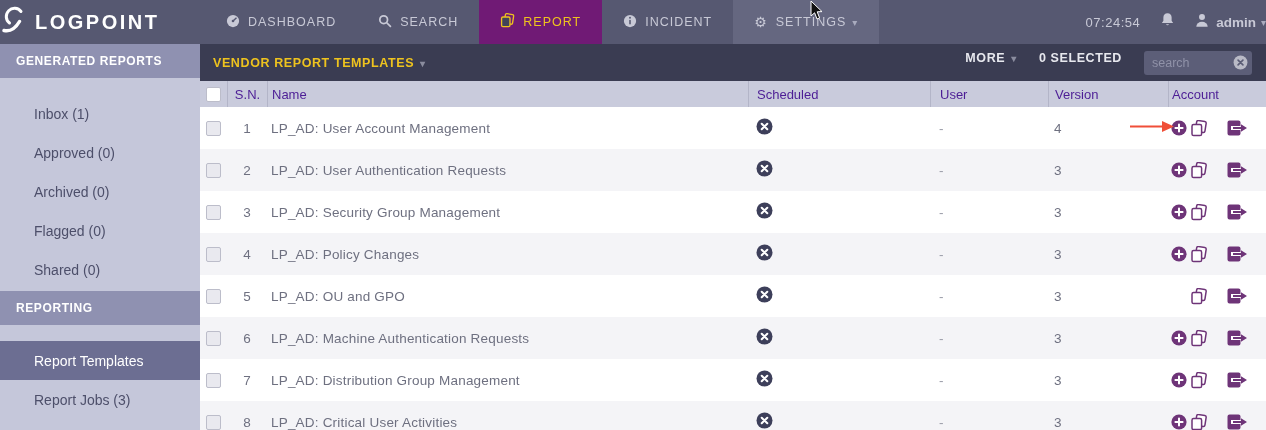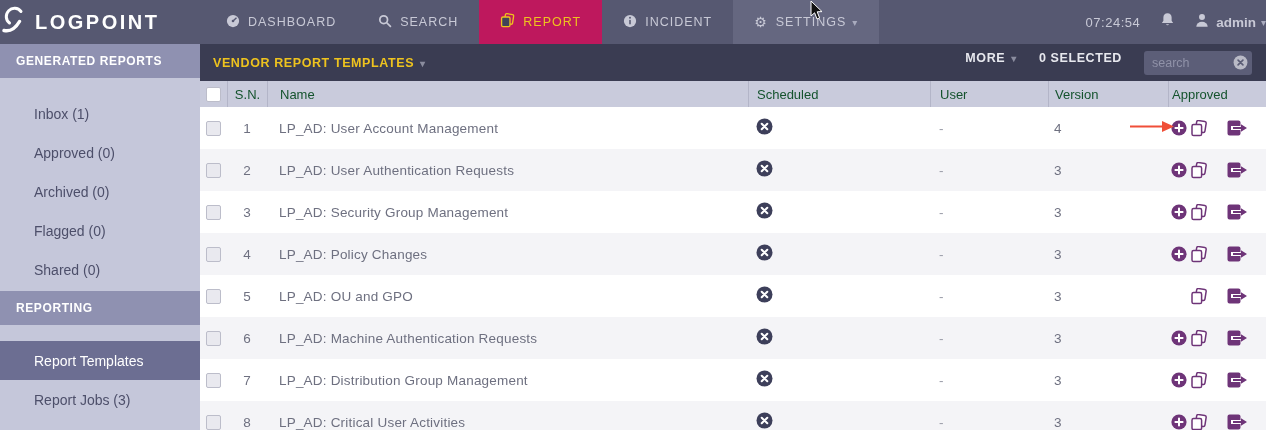--- a/index.html
+++ b/index.html
@@ -6,21 +6,21 @@
   html,body { width:1266px; height:430px; overflow:hidden; background:#fff;
     font-family:"Liberation Sans", sans-serif; }
   .app { position:relative; width:1266px; height:430px; overflow:hidden; }
 
   
   .nav { display:flex; align-items:stretch; height:44px; background:#565871; color:#c8c9d6; }
   .logo { display:flex; align-items:center; gap:9px; width:205px; flex:0 0 auto; }
   .logo-text { color:#fff; font-size:20px; font-weight:700; letter-spacing:2.5px; }
   .nav-item { display:flex; align-items:center; gap:8px; padding:0 21px; font-size:12.5px;
     font-weight:400; letter-spacing:1px; cursor:pointer; color:#c8c9d6; }
-  .nav-item.active { background:#be185d; color:#eec31e; }
+  .nav-item.active { background:#701a75; color:#eec31e; }
   .nav-item.hovered { background:#656780; }
   .nav-caret { font-size:10px; color:#a9abbe; margin-left:-2px; }
   .nav-right { margin-left:auto; display:flex; align-items:center; gap:20px; }
   .clock { font-size:13px; letter-spacing:.5px; }
   .user-group { display:flex; align-items:center; gap:7px; cursor:pointer; }
   .user-name { font-size:13.5px; font-weight:600; }
   .gear-glyph { font-size:14px; line-height:1; }
 
   
   .body-row { display:flex; height:386px; }
@@ -46,26 +46,26 @@
   .tb-selected { color:#e7e8ee; font-size:12.5px; font-weight:700; letter-spacing:.6px; }
   .search-box { width:108px; height:24px; background:#5c5e78; border-radius:3px;
     display:flex; align-items:center; padding:0 4px 0 8px; }
   .search-box input { flex:1; min-width:0; background:transparent; border:none; outline:none;
     color:#d6d7e0; font-size:12.5px; font-family:"Liberation Sans", sans-serif; }
   .search-box input::placeholder { color:#9092a8; }
   .search-clear { flex:0 0 auto; cursor:pointer; display:flex; }
 
   
   .thead { height:26px; flex:0 0 auto; background:#c9cbdc; display:flex; align-items:center;
-    color:#14532d; font-size:13px; }
+    color:#4c1d95; font-size:13px; }
   .hcell { display:flex; align-items:center; height:100%; }
   .hcell + .hcell { border-left:1px solid #b3b5c8; }
   .c-check { width:27px; justify-content:center; }
   .c-sn { width:40px; justify-content:center; }
-  .c-name { width:481px; padding-left:12px; }
+  .c-name { width:481px; padding-left:4px; }
   .c-sched { width:182px; padding-left:8px; }
   .c-user { width:118px; padding-left:9px; }
   .c-version { width:120px; padding-left:6px; }
   .c-actions { width:98px; padding-left:3px; position:relative; }
   .checkbox { width:15px; height:15px; border:1px solid #bcbdca; border-radius:2px;
     background:#e9e9ef; cursor:pointer; }
   .thead .checkbox { background:#fff; }
   .rows { flex:1; overflow:hidden; }
   .trow { height:42px; display:flex; align-items:center; background:#fff;
     color:#6e7080; font-size:13.5px; }
@@ -215,21 +215,21 @@
 
       <div class="thead">
         <span class="hcell c-check">
             <span class="checkbox"></span>
           </span>
         <span class="hcell c-sn">S.N.</span>
         <span class="hcell c-name">Name</span>
         <span class="hcell c-sched">Scheduled</span>
         <span class="hcell c-user">User</span>
         <span class="hcell c-version">Version</span>
-        <span class="hcell c-actions">Approved</span>
+        <span class="hcell c-actions">Account</span>
       </div>
 
       <div class="rows" id="rows">
           <div class="trow">
             <span class="cell c-check">
               <span class="checkbox"></span>
             </span>
             <span class="cell c-sn">1</span>
             <span class="cell c-name name-cell">LP_AD: User Account Management</span>
             <span class="cell c-sched">

